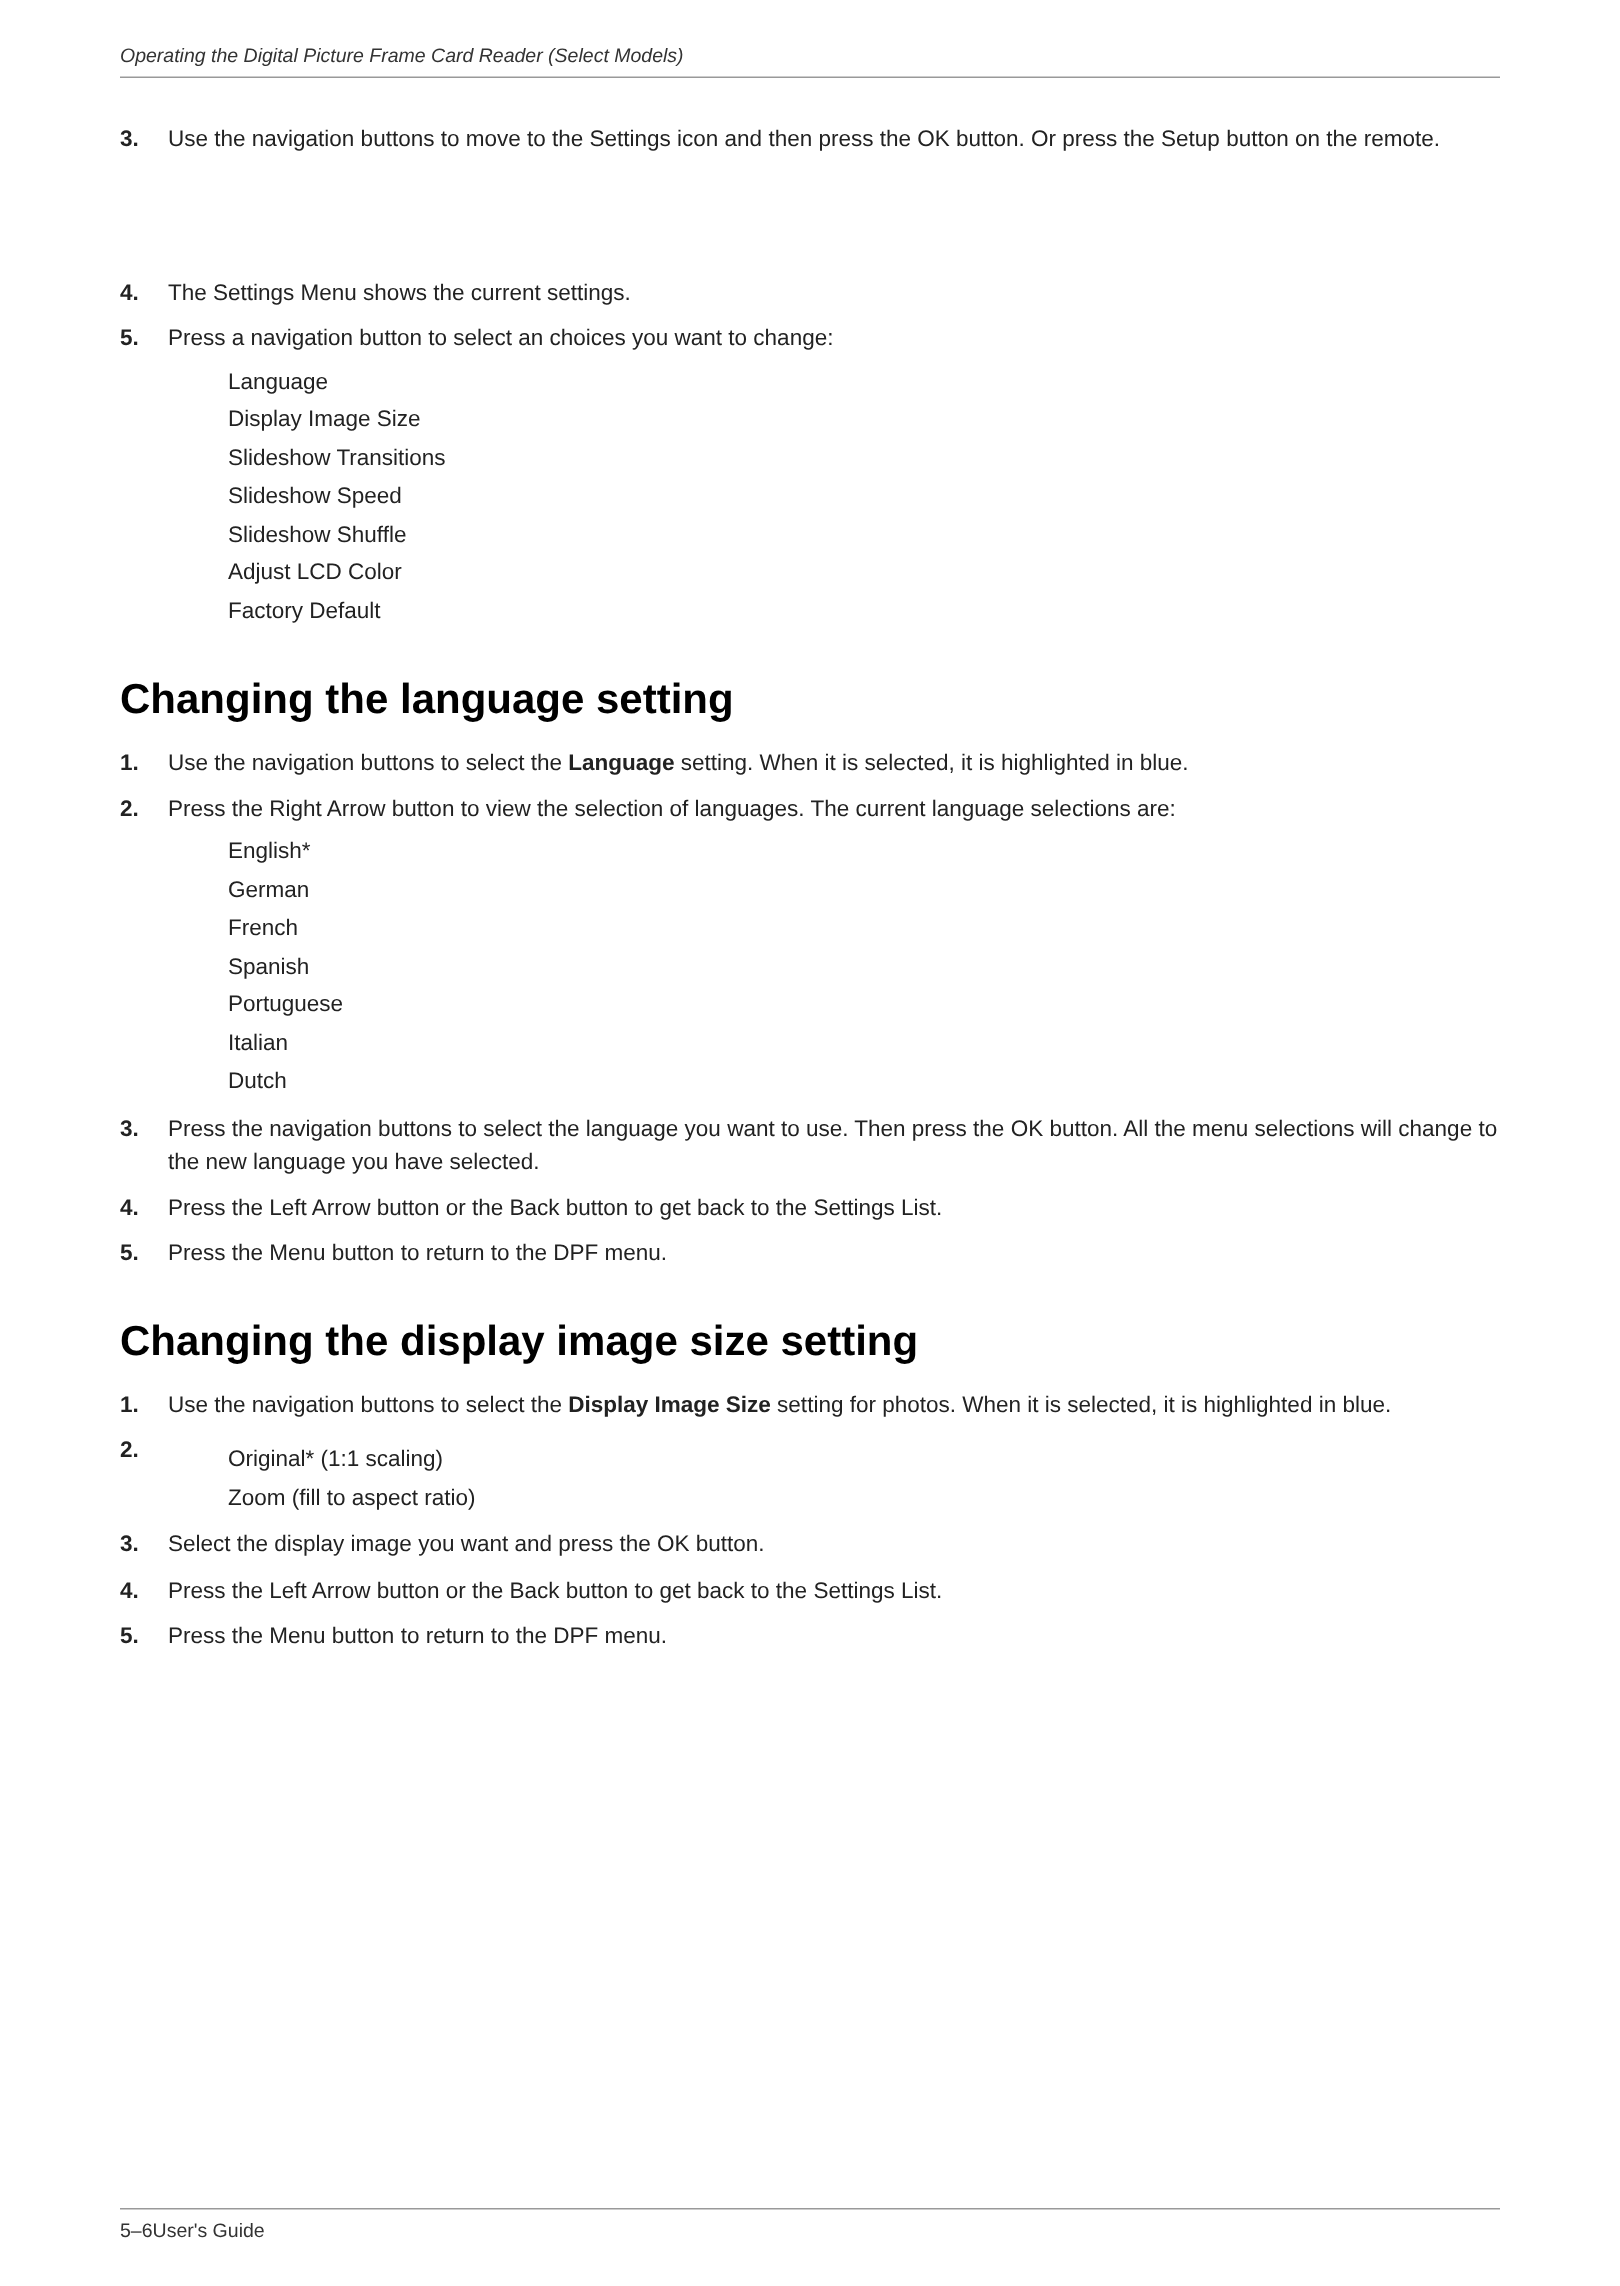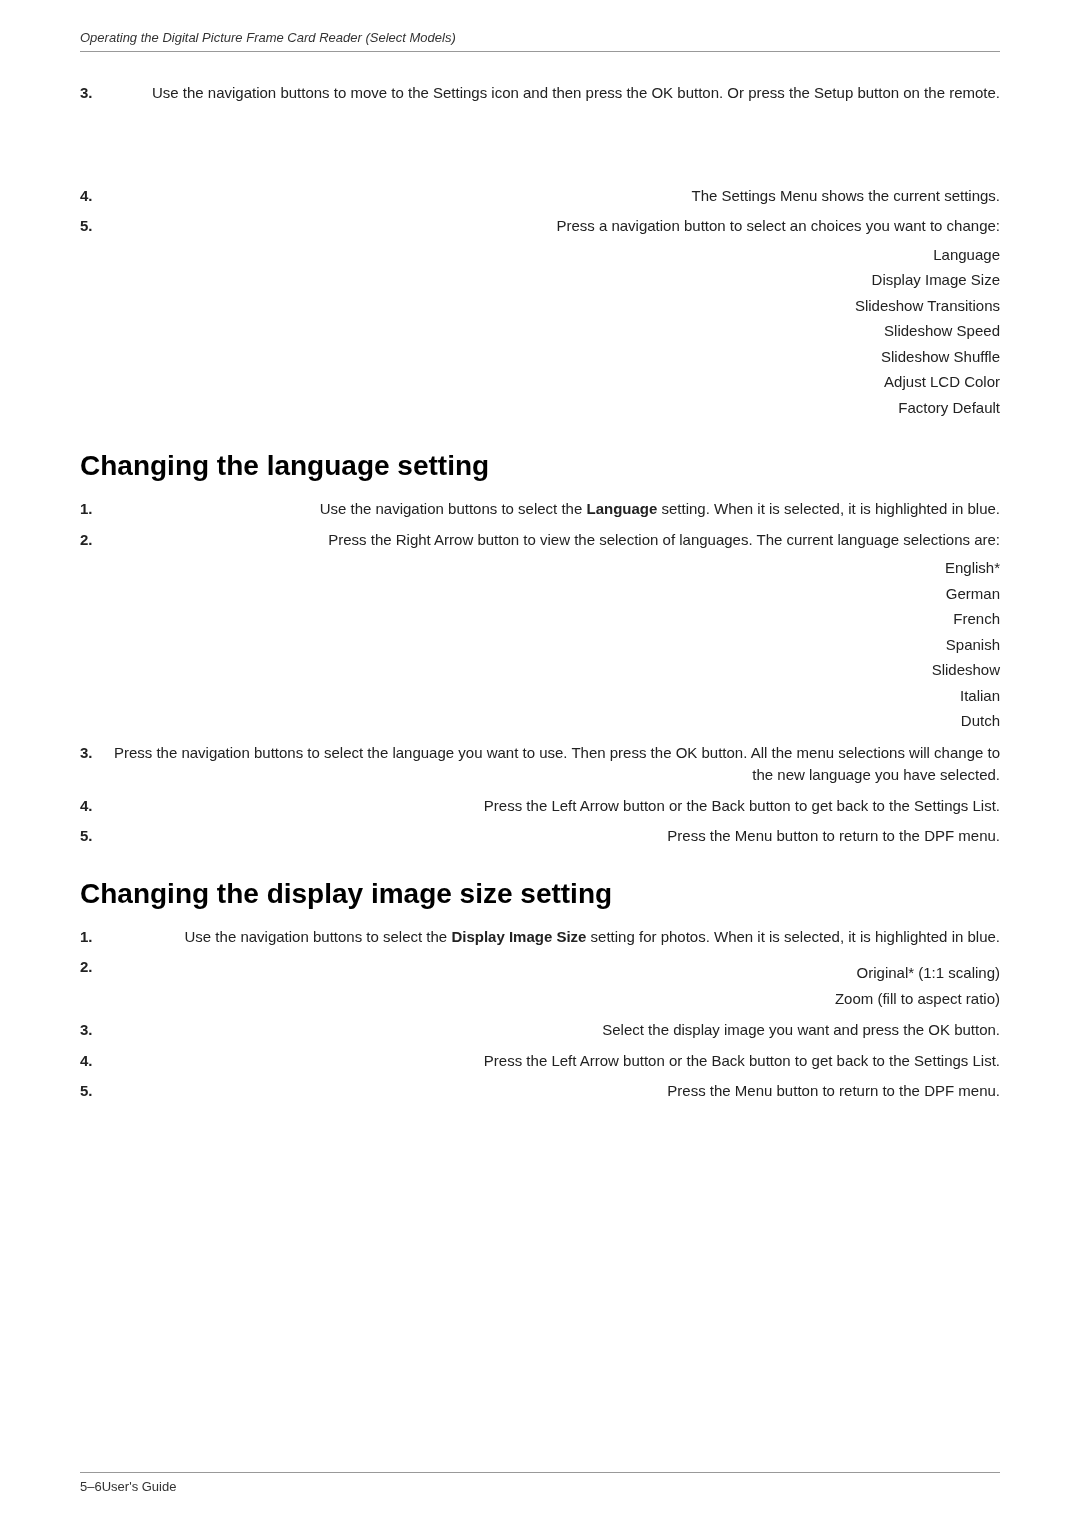--- a/index.html
+++ b/index.html
@@ -64,21 +64,20 @@
 
     .step-num {
       font-weight: bold;
       min-width: 32px;
       flex-shrink: 0;
     }
 
     .step-text {
       flex: 1;
       line-height: 1.5;
-      text-align: right;
     }
 
     .sub-list {
       list-style: none;
       margin-top: 4px;
       margin-left: 40px;
     }
 
     .sub-list li {
       line-height: 1.7;
@@ -148,21 +147,21 @@
         </li>
         <li>
           <span class="step-num">2.</span>
           <span class="step-text">
             <span>Press the Right Arrow button to view the selection of languages. The current language selections are:</span>
             <ul class="sub-list">
               <li>English*</li>
               <li>German</li>
               <li>French</li>
               <li>Spanish</li>
-              <li>Slideshow</li>
+              <li>Portuguese</li>
               <li>Italian</li>
               <li>Dutch</li>
             </ul>
           </span>
         </li>
         <li>
           <span class="step-num">3.</span>
           <span class="step-text">Press the navigation buttons to select the language you want to use. Then press the OK button. All the menu selections will change to the new language you have selected.</span>
         </li>
         <li>

